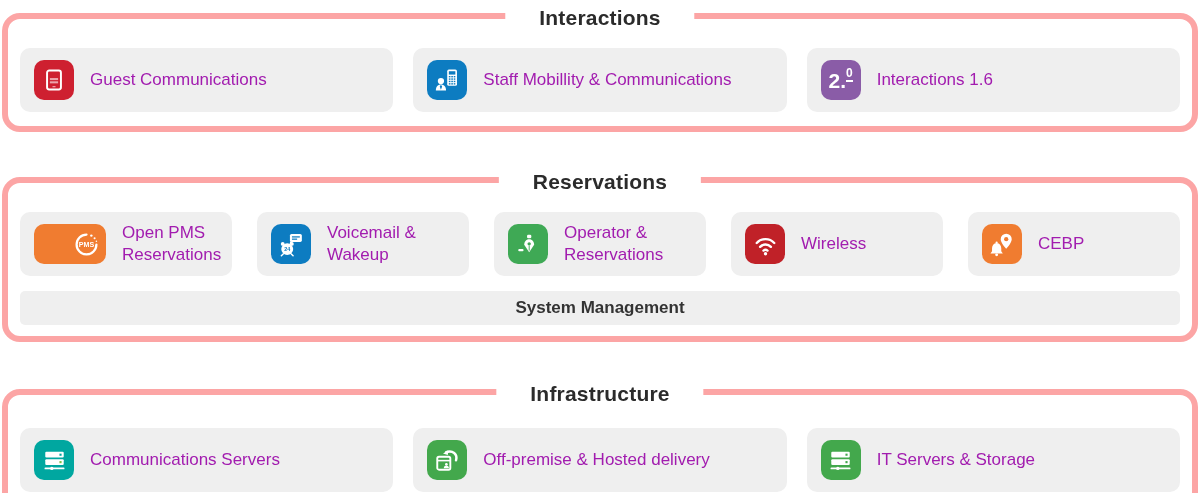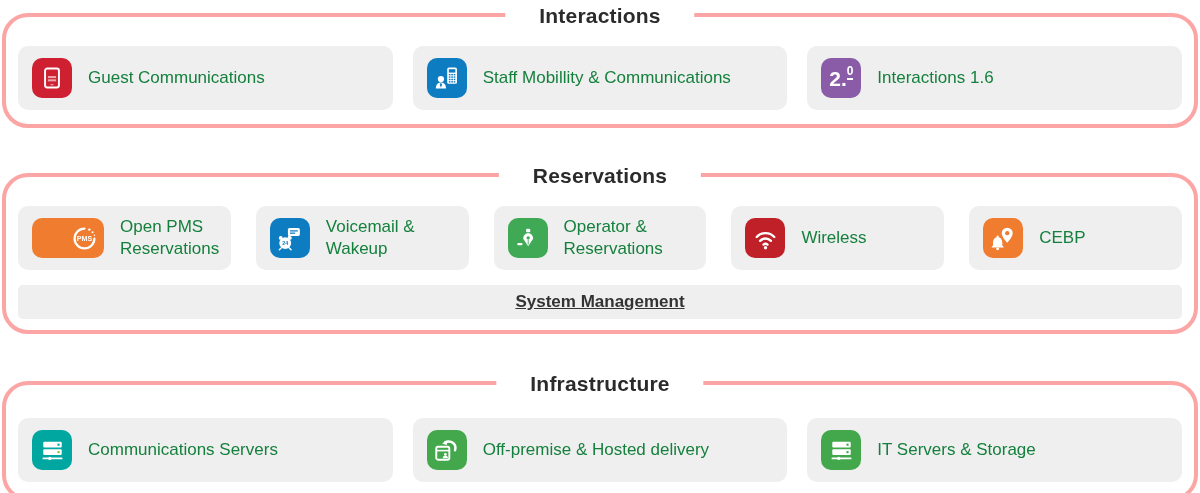--- a/index.html
+++ b/index.html
@@ -10,22 +10,22 @@
   body {
     width: 1200px;
     height: 493px;
     box-sizing: border-box;
     padding-top: 13px;
     overflow: hidden;
   }
   .panel {
     position: relative;
     margin: 0 2px;
-    border: 4px solid #fca5a5;
-    border-radius: 26px;
+    border: 6px solid #fca5a5;
+    border-radius: 18px;
     background: #ffffff;
   }
   .panel + .panel { margin-top: 45px; }
   .panel.infra { margin-top: 47px; }
   .panel-title {
     position: absolute;
     margin: 0;
     top: 0;
     left: 50%;
     transform: translate(-50%, -55%);
@@ -61,21 +61,21 @@
     height: 40px;
     border-radius: 10px;
     display: flex;
     align-items: center;
     justify-content: center;
   }
   .icon svg { display: block; }
   .label {
     font-size: 17px;
     line-height: 1.28;
-    color: #15803d;
+    color: #a21caf;
   }
   .v20 { color: #ffffff; font-weight: 700; line-height: 1; }
   .v20-main { font-size: 21px; }
   .v20-sup {
     font-size: 12px;
     position: relative;
     top: -6px;
     border-bottom: 2px solid #ffffff;
     padding-bottom: 1px;
   }
@@ -85,21 +85,20 @@
     background: #efefef;
     border-radius: 5px;
     display: flex;
     align-items: center;
     justify-content: center;
   }
   .sysbar span {
     font-size: 17px;
     font-weight: 700;
     color: #333333;
-    text-decoration: underline;
   }
 </style>
 </head>
 <body>
 
 <section class="panel">
   <h2 class="panel-title">Interactions</h2>
   <div class="row">
 
     <div class="card">

